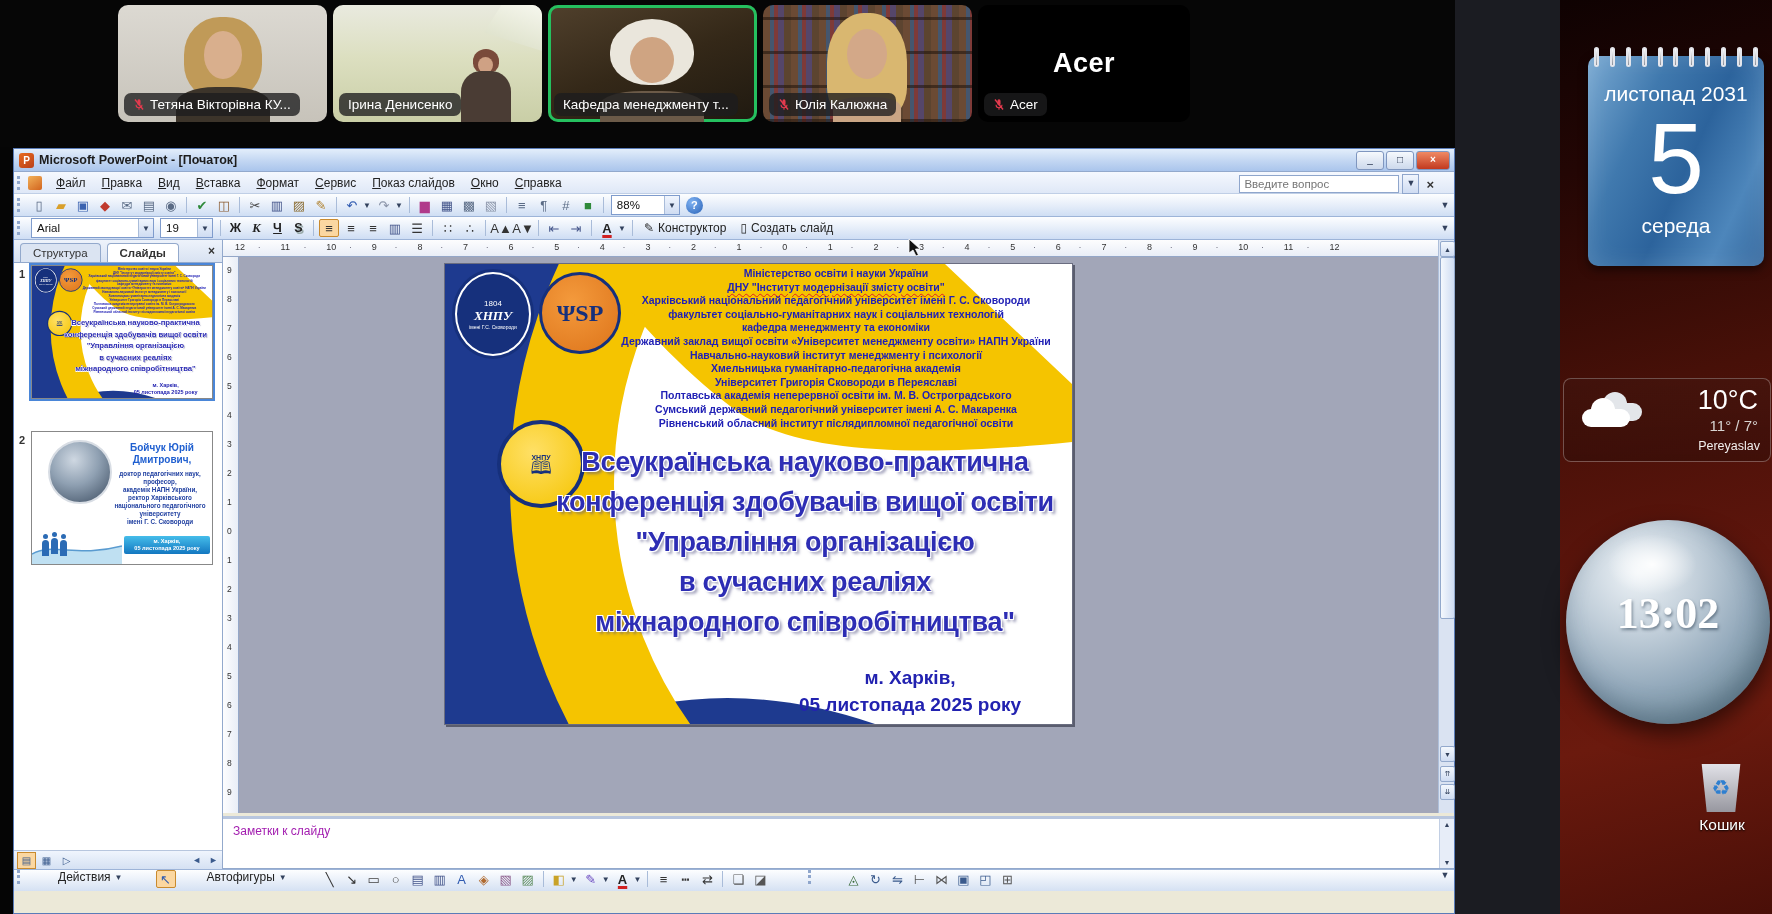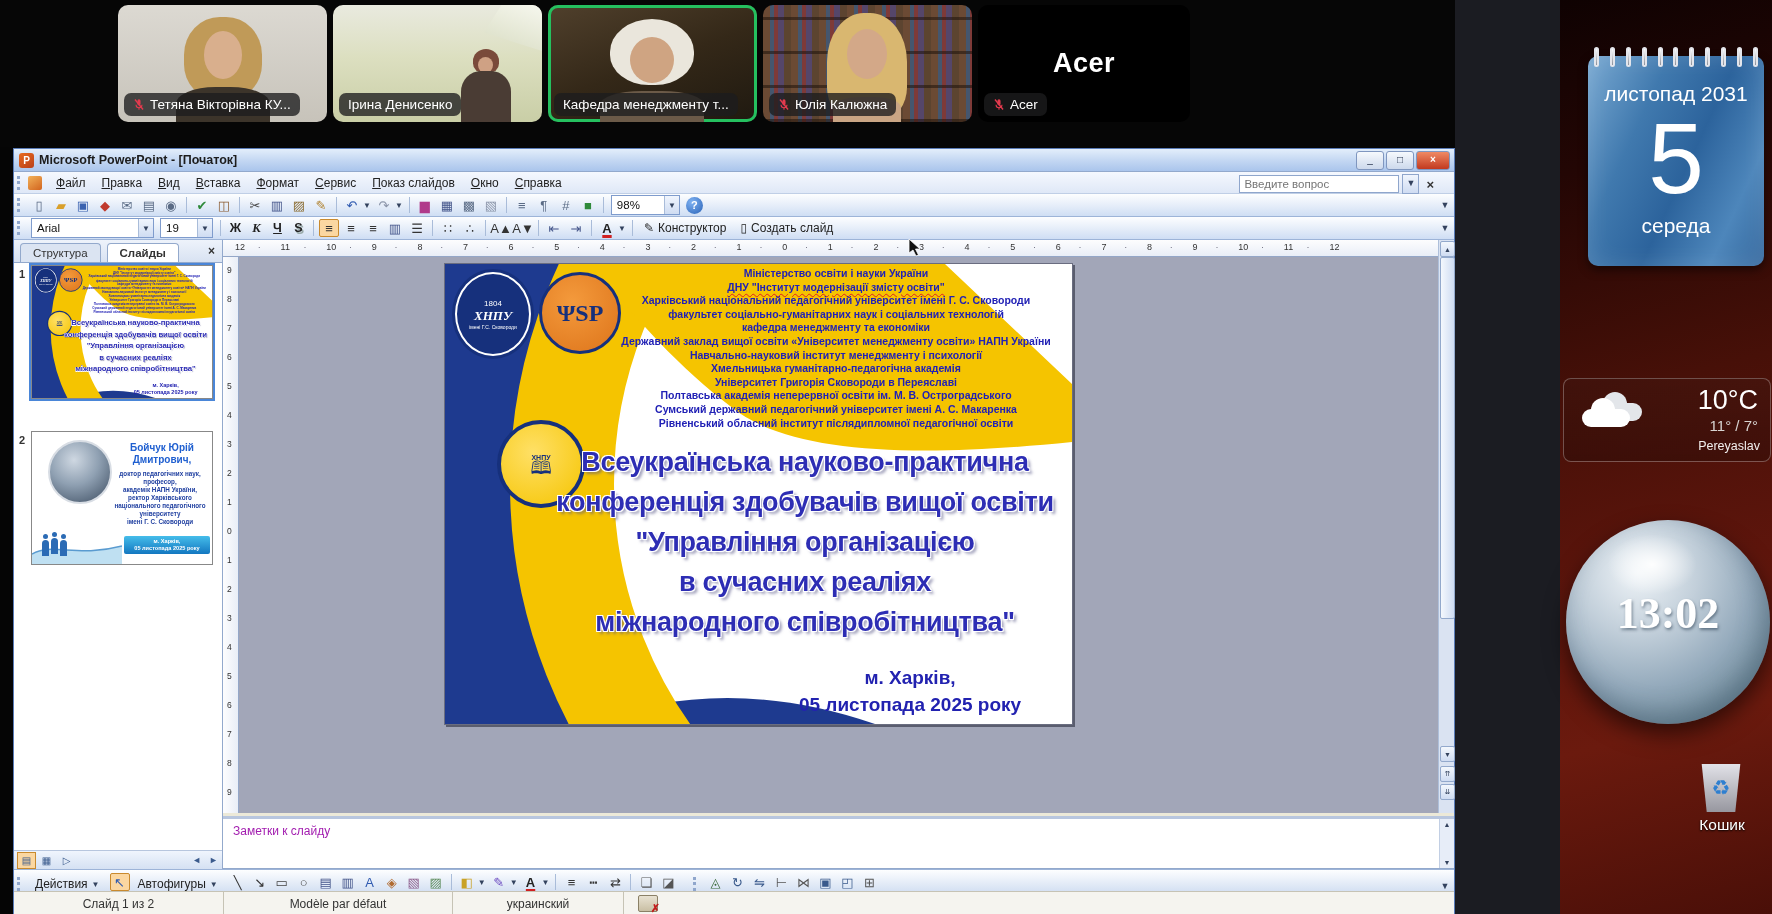--- a/index.html
+++ b/index.html
@@ -126,21 +126,21 @@
   .sthumb{position:absolute;left:1px;width:13px;background:linear-gradient(90deg,#f4f8fd,#cfdcf2);
           border:1px solid #93a9cc;border-radius:2px;}
 
   .notes{left:209px;top:667px;width:1231px;height:53px;background:#fff;border-top:3px solid #b8c6de;
          border-bottom:1px solid #93a9cc;box-sizing:border-box;}
   .notes-text{padding:5px 0 0 10px;font-size:12px;color:#a21caf;}
   .notes-sb{position:absolute;right:0;top:0;width:15px;height:100%;background:#e7edf8;border-left:1px solid #c2cfe4;
             display:flex;flex-direction:column;justify-content:space-between;align-items:center;font-size:7px;color:#33425e;padding:2px 0;box-sizing:border-box;}
 
   .drawbar{left:0;top:720px;width:1440px;height:22px;background:linear-gradient(180deg,#fdfeff,#d5e1f3);
-           border-top:1px solid #9db4d8;display:flex;align-items:flex-end;box-sizing:border-box;}
+           border-top:1px solid #9db4d8;display:flex;align-items:flex-start;box-sizing:border-box;gap:23px;}
   .statusbar{left:0;top:742px;width:1440px;height:24px;background:#f5f4ef;display:flex;align-items:center;
              font-size:12px;color:#333;box-sizing:border-box;border-top:1px solid #c6c3b5;}
   .scell{height:100%;display:flex;align-items:center;justify-content:center;border-right:1px solid #c6c3b5;}
   .spell-ico{position:relative;width:18px;height:15px;margin-left:14px;background:linear-gradient(180deg,#e8e2d2,#c9bfa4);
              border:1px solid #8a8066;border-radius:2px;}
   .spell-ico::after{content:"✗";position:absolute;right:-3px;bottom:-4px;color:#c21d1d;font-size:11px;font-weight:bold;}
 
   
   .slide-page{position:absolute;left:205px;top:6px;width:627px;height:460px;background:#fff;
               border:1px solid #6a6d80;box-shadow:2px 2px 0 #5a5d6e;box-sizing:content-box;}
@@ -346,21 +346,21 @@
         <span class="tbi" style="color: rgb(90, 107, 133);">▩</span>
         <span class="tbi" style="color: rgb(138, 148, 168);">▧</span>
         <span class="tsep"></span>
         <span class="tbi" style="color: rgb(90, 107, 133);">≡</span>
         <span class="tbi" style="color: rgb(90, 107, 133);">¶</span>
         <span class="tbi" style="color: rgb(90, 107, 133);">#</span>
         <span class="tbi" style="color: rgb(47, 138, 58);">■</span>
         <span class="tsep"></span>
       </span>
     <span class="combo">
-      <span class="cval" style="width:42px;">98%</span>
+      <span class="cval" style="width:42px;">88%</span>
       <span class="cbtn">▼</span>
     </span>
     <span class="help-ico">?</span>
     <span class="chev">▼</span>
   </div>
 
   <div class="abs toolbar tb2">
     <span class="grip"></span>
     <span class="combo">
       <span class="cval" style="width:96px;text-align:left;">Arial</span>
@@ -693,26 +693,20 @@
         <span class="tbi" style="color: rgb(58, 90, 140);">⇋</span>
         <span class="tbi" style="color: rgb(85, 85, 85);">⊢</span>
         <span class="tbi" style="color: rgb(85, 85, 85);">⋈</span>
         <span class="tbi" style="color: rgb(58, 90, 140);">▣</span>
         <span class="tbi" style="color: rgb(58, 90, 140);">◰</span>
         <span class="tbi" style="color: rgb(85, 85, 85);">⊞</span>
       </span>
     <span class="chev">▼</span>
   </div>
 
-  <div class="abs statusbar">
-    <div class="scell" style="width:209px;">Слайд 1 из 2</div>
-    <div class="scell" style="width:228px;">Modèle par défaut</div>
-    <div class="scell" style="width:170px;">украинский</div>
-    <div class="spell-ico"></div>
-  </div>
 </div>
 
 <svg class="abs cursor" viewBox="0 0 13 19">
   <path d="M1,1 L1,15 L5,12 L8,18 L10.5,17 L7.5,11 L12,11 Z" fill="#111" stroke="#fff" stroke-width="0.8"></path>
 </svg>
 
 <div class="abs cal">
   <div class="spiral">
     <span></span>
       <span></span>

